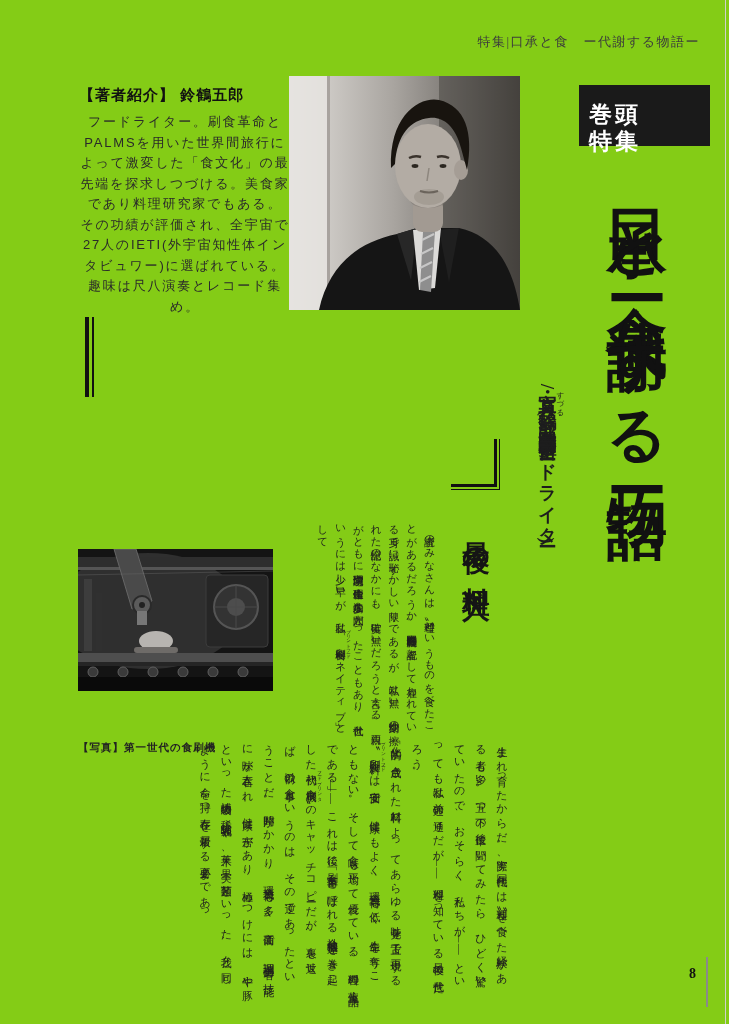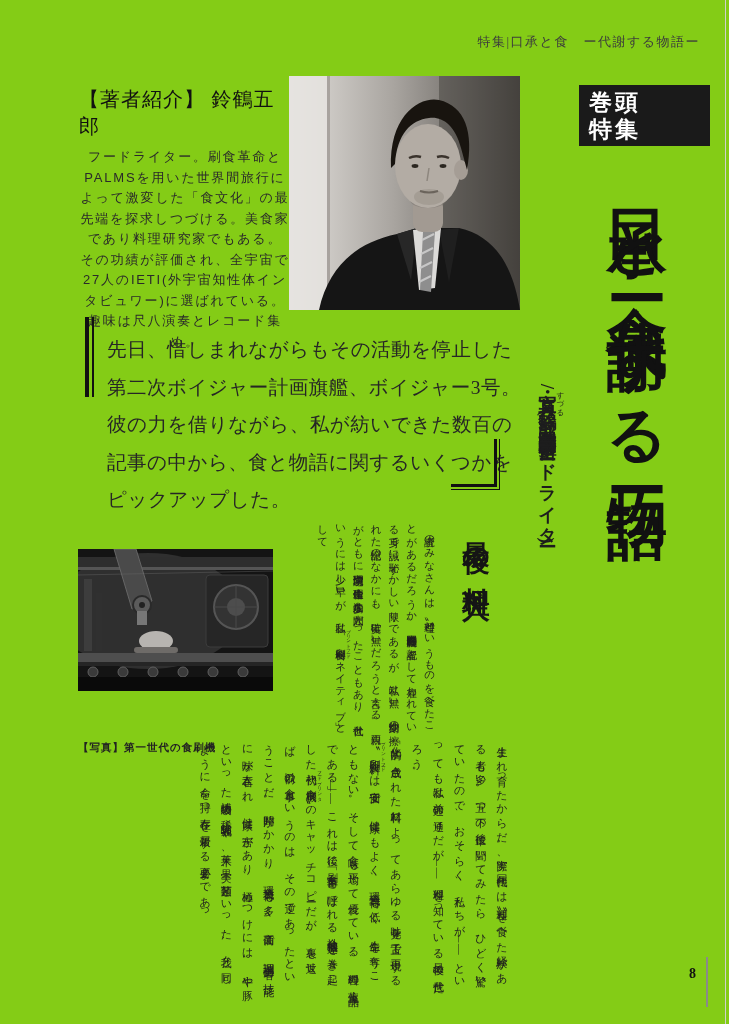--- a/index.html
+++ b/index.html
@@ -3,30 +3,30 @@
 <meta charset="utf-8">
 <style>
   html,body{margin:0;padding:0;background:#ffffff;}
   .page{position:relative;width:729px;height:1024px;background:#84cc16;overflow:hidden;
         font-family:"Liberation Serif",serif;color:#1e1e1e;}
   .vert{writing-mode:vertical-rl;text-orientation:mixed;}
 
   .header-strip{position:absolute;top:33px;right:29px;font-size:13px;letter-spacing:1.5px;color:#3c3c3c;}
 
   .author-box{position:absolute;left:79px;top:86px;width:212px;}
-  .author-heading{font-family:"Liberation Sans",sans-serif;font-weight:400;font-size:20px;letter-spacing:1px;color:#111;}
+  .author-heading{font-family:"Liberation Sans",sans-serif;font-weight:700;font-size:15px;letter-spacing:1px;color:#111;}
   .author-bio{margin-top:7px;font-family:"Liberation Sans",sans-serif;font-size:13px;letter-spacing:1.8px;
               line-height:20.5px;color:#2a2a2a;white-space:pre-line;text-align:center;}
 
   .portrait{position:absolute;left:289px;top:76px;width:231px;height:234px;}
   .portrait svg,.machine svg{display:block;width:100%;height:100%;}
 
   .badge{position:absolute;left:579px;top:85px;width:131px;height:61px;background:#1a1a1a;color:#ffffff;
          font-family:"Liberation Sans",sans-serif;font-weight:700;font-size:23px;line-height:27px;
-         letter-spacing:3px;padding:4px 0 0 10px;box-sizing:border-box;white-space:pre-line;}
+         letter-spacing:3px;padding:16px 0 0 10px;box-sizing:border-box;white-space:pre-line;}
 
   .main-title{position:absolute;top:166px;left:604px;font-family:"Liberation Sans",sans-serif;
               font-weight:800;font-size:60px;letter-spacing:8px;line-height:1.1;color:#111;}
 
   .byline{position:absolute;top:380px;left:535px;font-size:18px;font-weight:600;letter-spacing:1px;
           line-height:1.3;color:#1d1d1d;}
 
   .pull-quote{position:absolute;left:107px;top:331px;font-size:19.5px;line-height:37.5px;
               letter-spacing:0.5px;color:#262626;white-space:pre-line;}
   .qbar1{position:absolute;left:85px;top:317px;width:4px;height:80px;background:#111;}
@@ -116,25 +116,20 @@
 
   <div class="badge">巻頭
 特集</div>
 
   <div class="main-title vert">口承と食ー代謝する物語ー</div>
 
   <div class="byline vert">文・写真/<ruby>鈴鶴<rt>すづる</rt></ruby>五郎(国際食料新聞社・多宇宙フードライター)</div>
 
   <div class="qbar1"></div>
   <div class="qbar2"></div>
-  <div class="pull-quote">先日、惜しまれながらもその活動を停止した
-第二次ボイジャー計画旗艦、ボイジャー3号。
-彼の力を借りながら、私が紡いできた数百の
-記事の中から、食と物語に関するいくつかを
-ピックアップした。</div>
   <div class="qcorner-outer"></div>
   <div class="qcorner-inner"></div>
 
   <div class="section-heading vert">最後の料理人</div>
 
   <div class="body1 vert">　読者のみなさんは、〝料理〟というものを食べたことがあるだろうか。国際食料新聞社に記者として雇われている身で誠に恥ずかしい限りであるが、私は無い。幼少期の擦れた記憶のなかにも、確実に無いだろうと言える。両親がともに環境問題や生命倫理に進歩的な人間だったこともあり、世代というには少し早いが、私は「<ruby>印刷食料<rt>プリントフード</rt></ruby>ネイティブ」として</div>
 
   <div class="machine">
     <svg viewBox="0 0 195 142" preserveAspectRatio="none">
       <rect width="195" height="142" fill="#141414"></rect>

